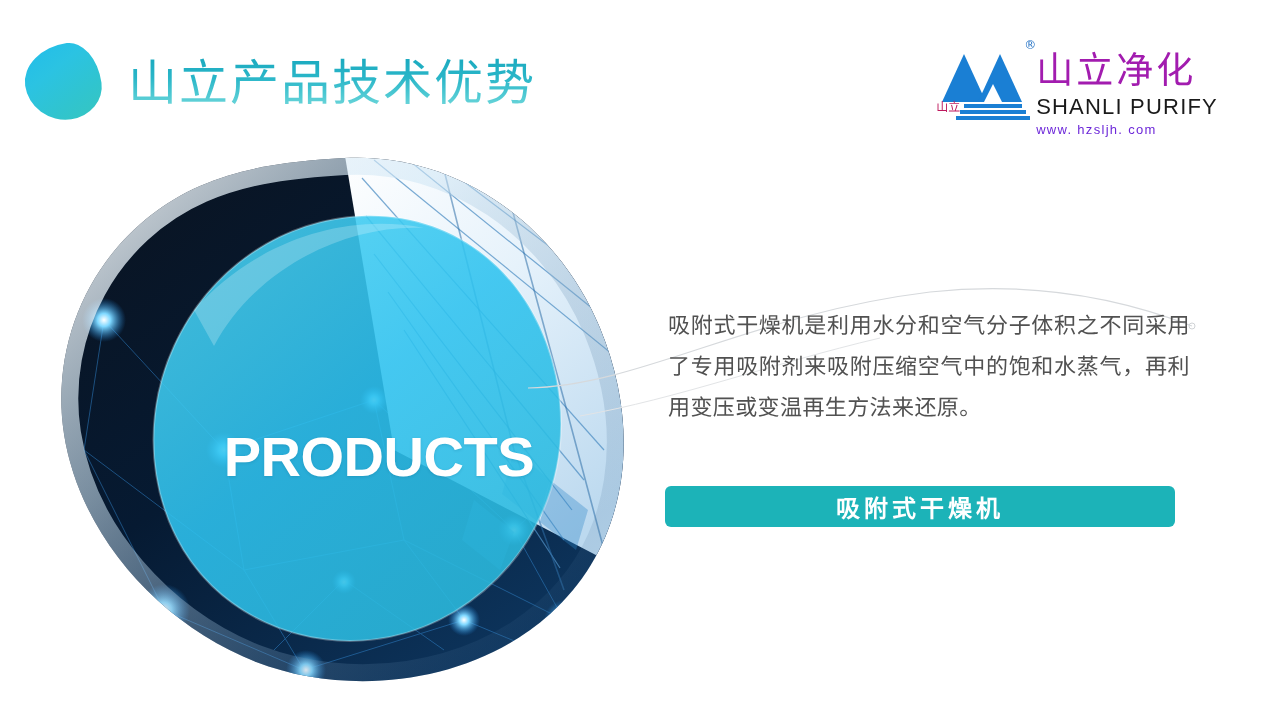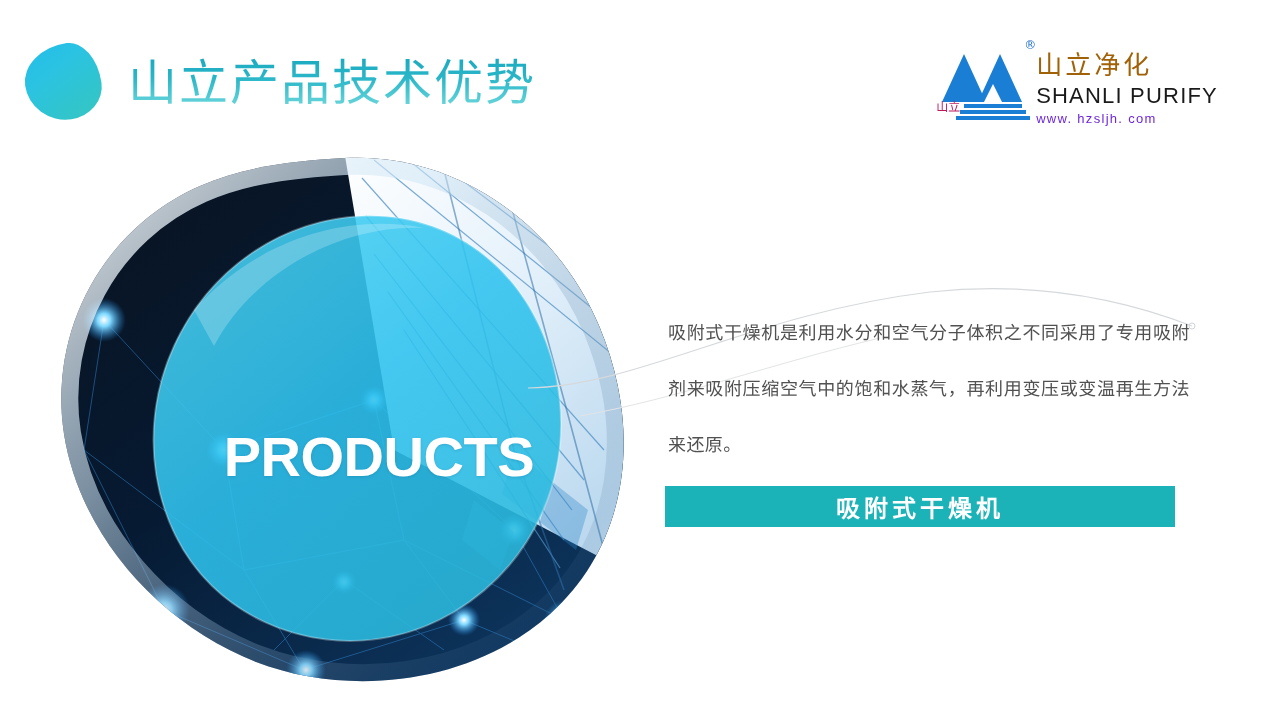--- a/index.html
+++ b/index.html
@@ -34,21 +34,21 @@
   .logo-reg {
     position:absolute; right:-6px; top:-2px; font-size:12px; color:#1f6fc4;
     font-family:"DejaVu Sans","Liberation Sans",sans-serif;
   }
   .logo-cn-small {
     position:absolute; left:-2px; bottom:8px; font-size:12px; color:#be185d;
     font-family:"DejaVu Sans","Liberation Sans",sans-serif; letter-spacing:0px;
   }
   .logo-text { margin-left:6px; padding-top:12px; }
   .logo-cn {
-    font-size:26px; color:#a16207; letter-spacing:3px; line-height:1;
+    font-size:37px; color:#a21caf; letter-spacing:3px; line-height:1;
     font-family:"DejaVu Sans","Liberation Sans",sans-serif; white-space:nowrap;
   }
   .logo-en {
     font-size:22px; color:#1a1a1a; letter-spacing:1.2px; line-height:1.25; margin-top:4px;
     font-family:"Liberation Sans",sans-serif; white-space:nowrap;
   }
   .logo-url {
     font-size:13px; color:#6d28d9; letter-spacing:1.3px; line-height:1.3; margin-top:1px;
     font-family:"Liberation Sans",sans-serif; white-space:nowrap;
   }
@@ -73,27 +73,27 @@
     font-family:"Liberation Sans",sans-serif;
     text-shadow:0 1px 3px rgba(0,70,110,.18);
   }
 
   
   .connector { position:absolute; left:520px; top:268px; width:700px; height:150px; pointer-events:none; }
 
   
   .body-text {
     position:absolute; left:668px; top:305px; width:522px;
-    color:#515151; font-size:18px; line-height:56px; letter-spacing:0.4px;
+    color:#515151; font-size:22px; line-height:41px; letter-spacing:0.4px;
     font-family:"DejaVu Sans","Liberation Sans",sans-serif;
     text-align:justify;
   }
   .product-bar {
     position:absolute; left:665px; top:486px; width:510px; height:41px;
-    background:#1cb3b8; display:flex; align-items:center; justify-content:center;
+    background:#1cb3b8; display:flex; align-items:center; justify-content:center;border-radius:6px;
   }
   .product-bar-label {
     color:#ffffff; font-size:24px; font-weight:bold; letter-spacing:4px;
     font-family:"DejaVu Sans","Liberation Sans",sans-serif;
   }
 </style>
 </head>
 <body>
 
 <div class="slide">

